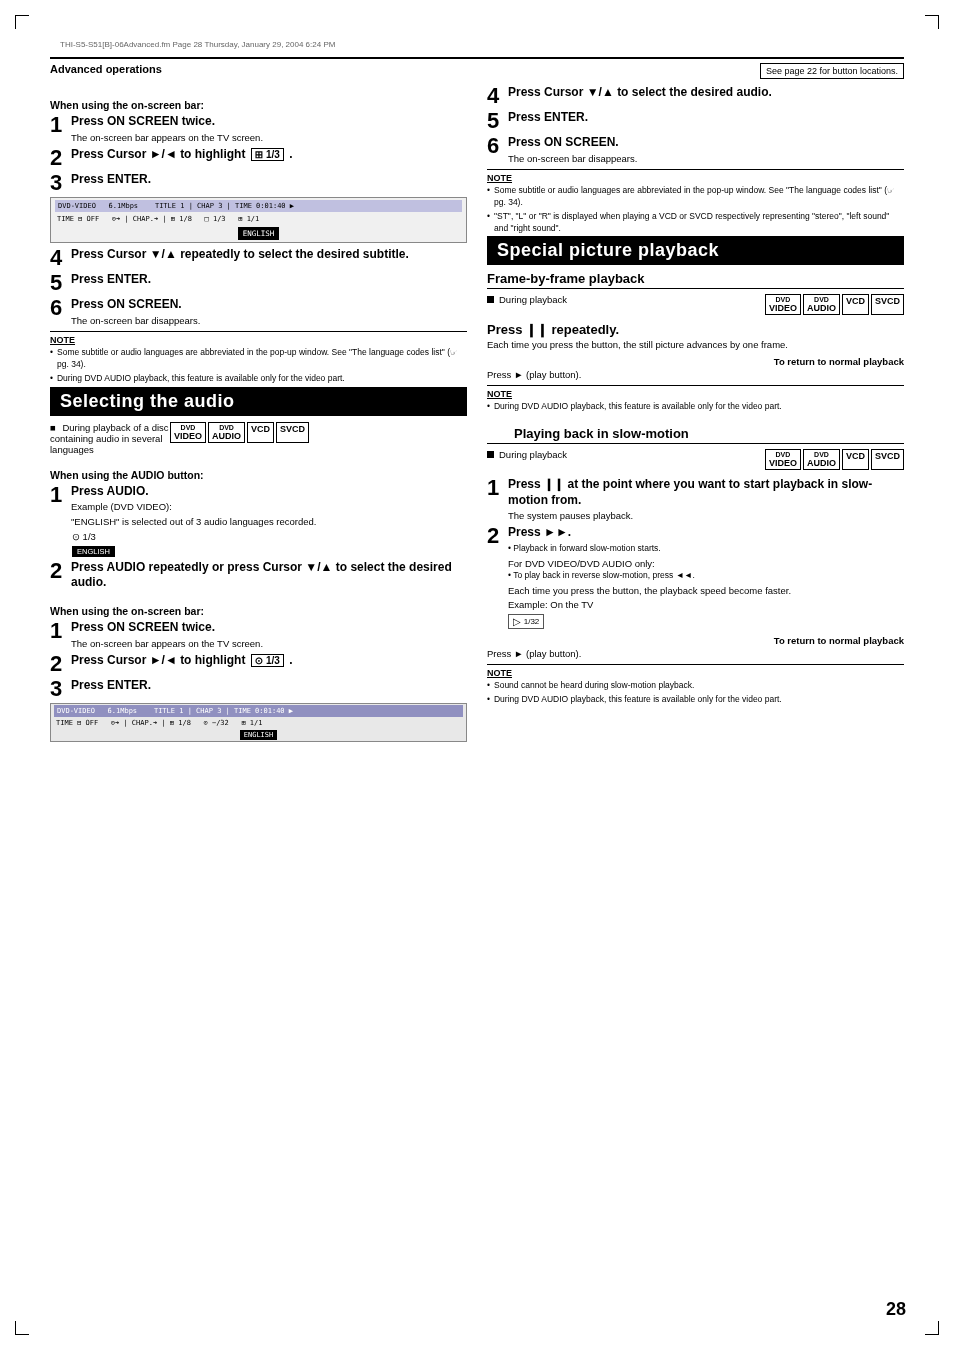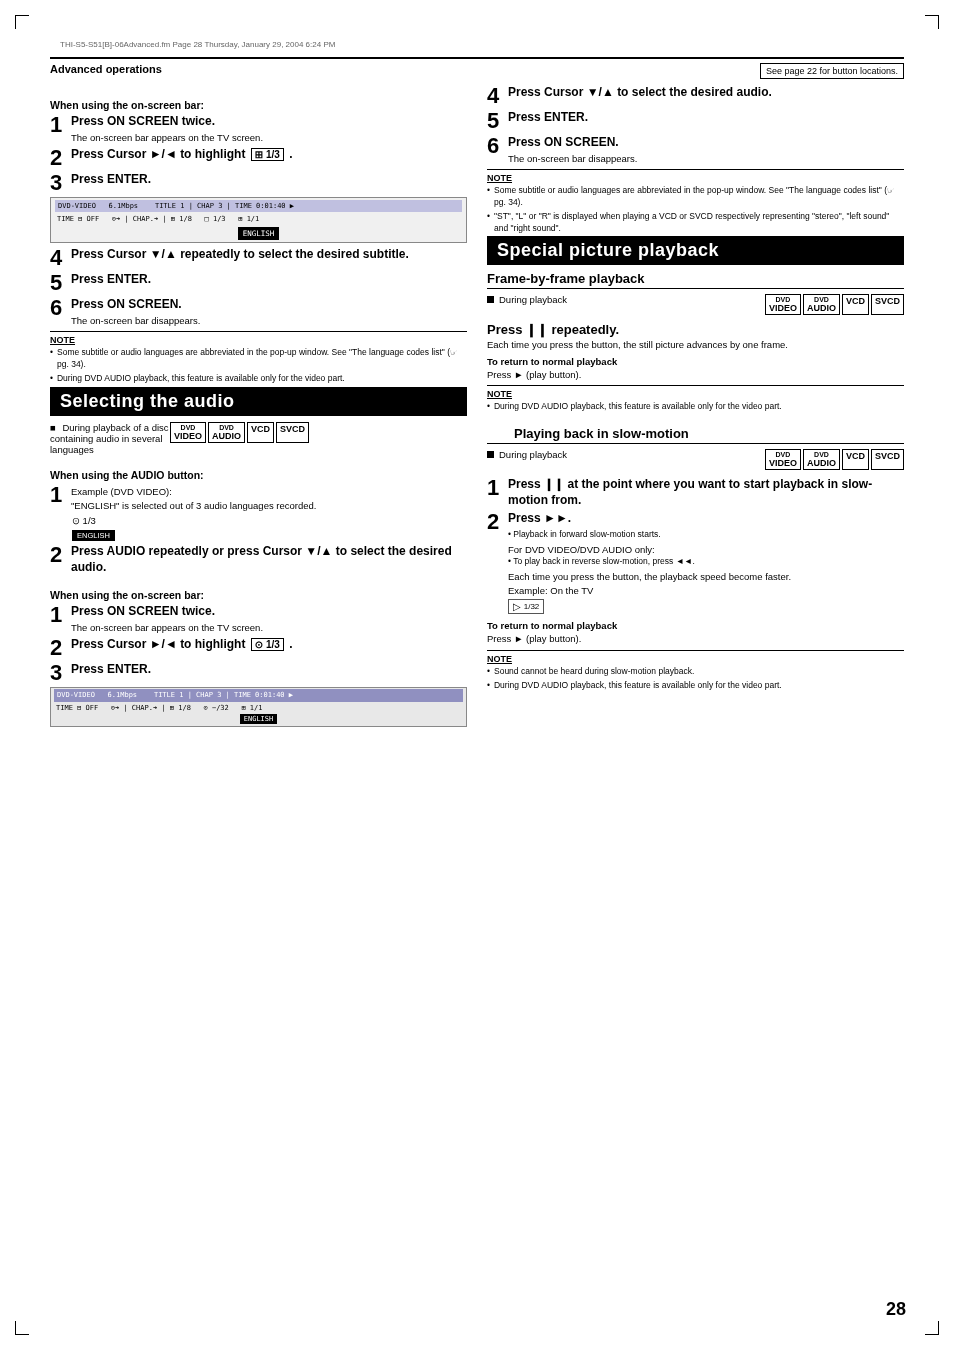--- a/index.html
+++ b/index.html
@@ -207,20 +207,21 @@
     .bullet-dot {
       flex-shrink: 0;
     }
 
     
     .return-label {
       font-weight: bold;
       font-size: 9.5px;
       margin-top: 4px;
       margin-bottom: 1px;
+      text-align: right;
     }
 
     .page-number {
       position: absolute;
       bottom: 30px;
       right: 48px;
       font-weight: bold;
       font-size: 18px;
     }
 
@@ -388,20 +389,21 @@
             <span class="bottom-text">SVCD</span>
           </div>
         </div>
       </div>
 
       <div class="when-label">When using the AUDIO button:</div>
 
       <div class="step">
         <span class="step-num">1</span>
         <div class="step-content">
+          <div class="step-main">Press AUDIO.</div>
           <div class="step-sub">Example (DVD VIDEO):</div>
           <div class="step-sub">"ENGLISH" is selected out of 3 audio languages recorded.</div>
         </div>
       </div>
 
       <div style="margin-left:22px; margin-bottom:3px;">
         <div class="cd-display">⊙ 1/3</div>
         <div class="english-box">ENGLISH</div>
       </div>
 
@@ -555,20 +557,21 @@
             <span class="top-text"></span>
             <span class="bottom-text">SVCD</span>
           </div>
         </div>
       </div>
 
       <div class="step">
         <span class="step-num">1</span>
         <div class="step-content">
           <div class="step-main">Press ❙❙ at the point where you want to start playback in slow-motion from.</div>
+          <div class="step-sub">The system pauses playback.</div>
         </div>
       </div>
 
       <div class="step">
         <span class="step-num">2</span>
         <div class="step-content">
           <div class="step-main">Press ►►.</div>
           <div style="margin-top:2px;">
             <div class="bullet-item">
               <span>• Playback in forward slow-motion starts.</span>

